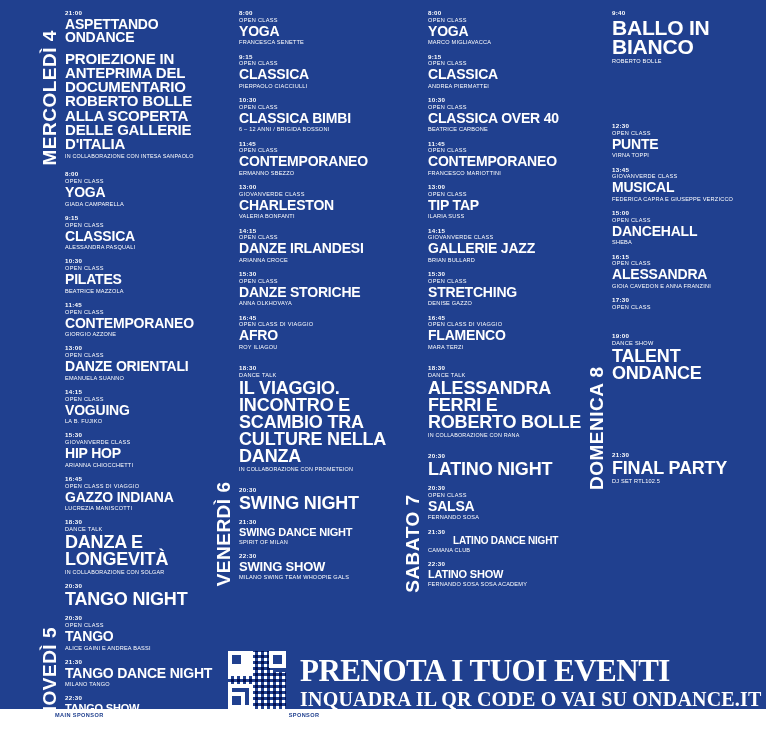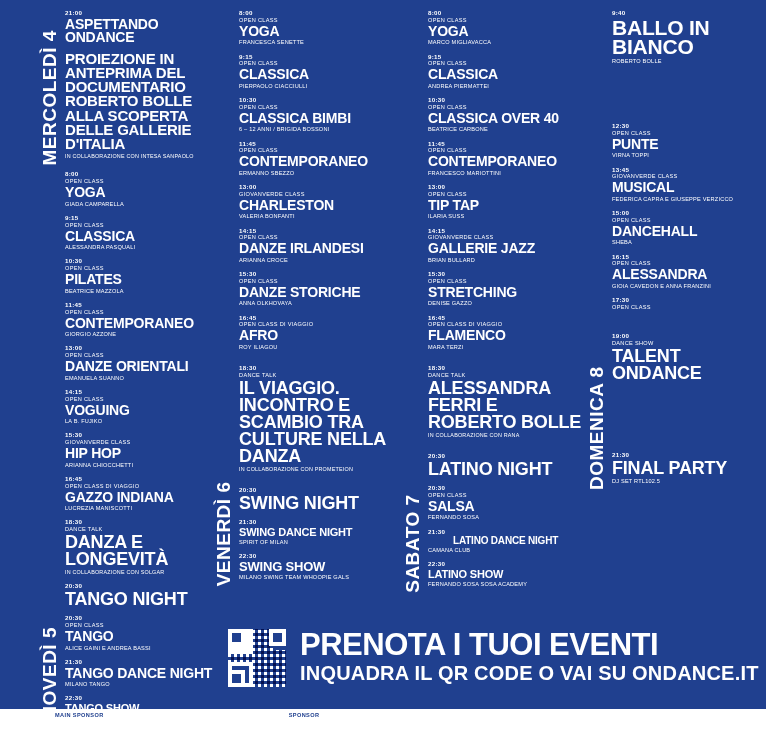--- a/index.html
+++ b/index.html
@@ -81,22 +81,23 @@
     letter-spacing: 0.2px;
     text-transform: uppercase;
   }
 
   .footer {
     position: absolute;
     left: 0; right: 0;
     bottom: 22px;
     height: 80px;
     display: flex;
-    align-items: flex-start;
+    align-items: flex-end;
     padding-left: 228px;
+    font-family: Liberation Serif, serif;
   }
   .qr {
     width: 58px; height: 58px;
     background:
       repeating-linear-gradient(90deg, #fff 0 3px, #20408f 3px 6px),
       repeating-linear-gradient(0deg, #fff 0 3px, #20408f 3px 6px);
     background-blend-mode: multiply;
     position: relative;
     margin-right: 14px;
   }

